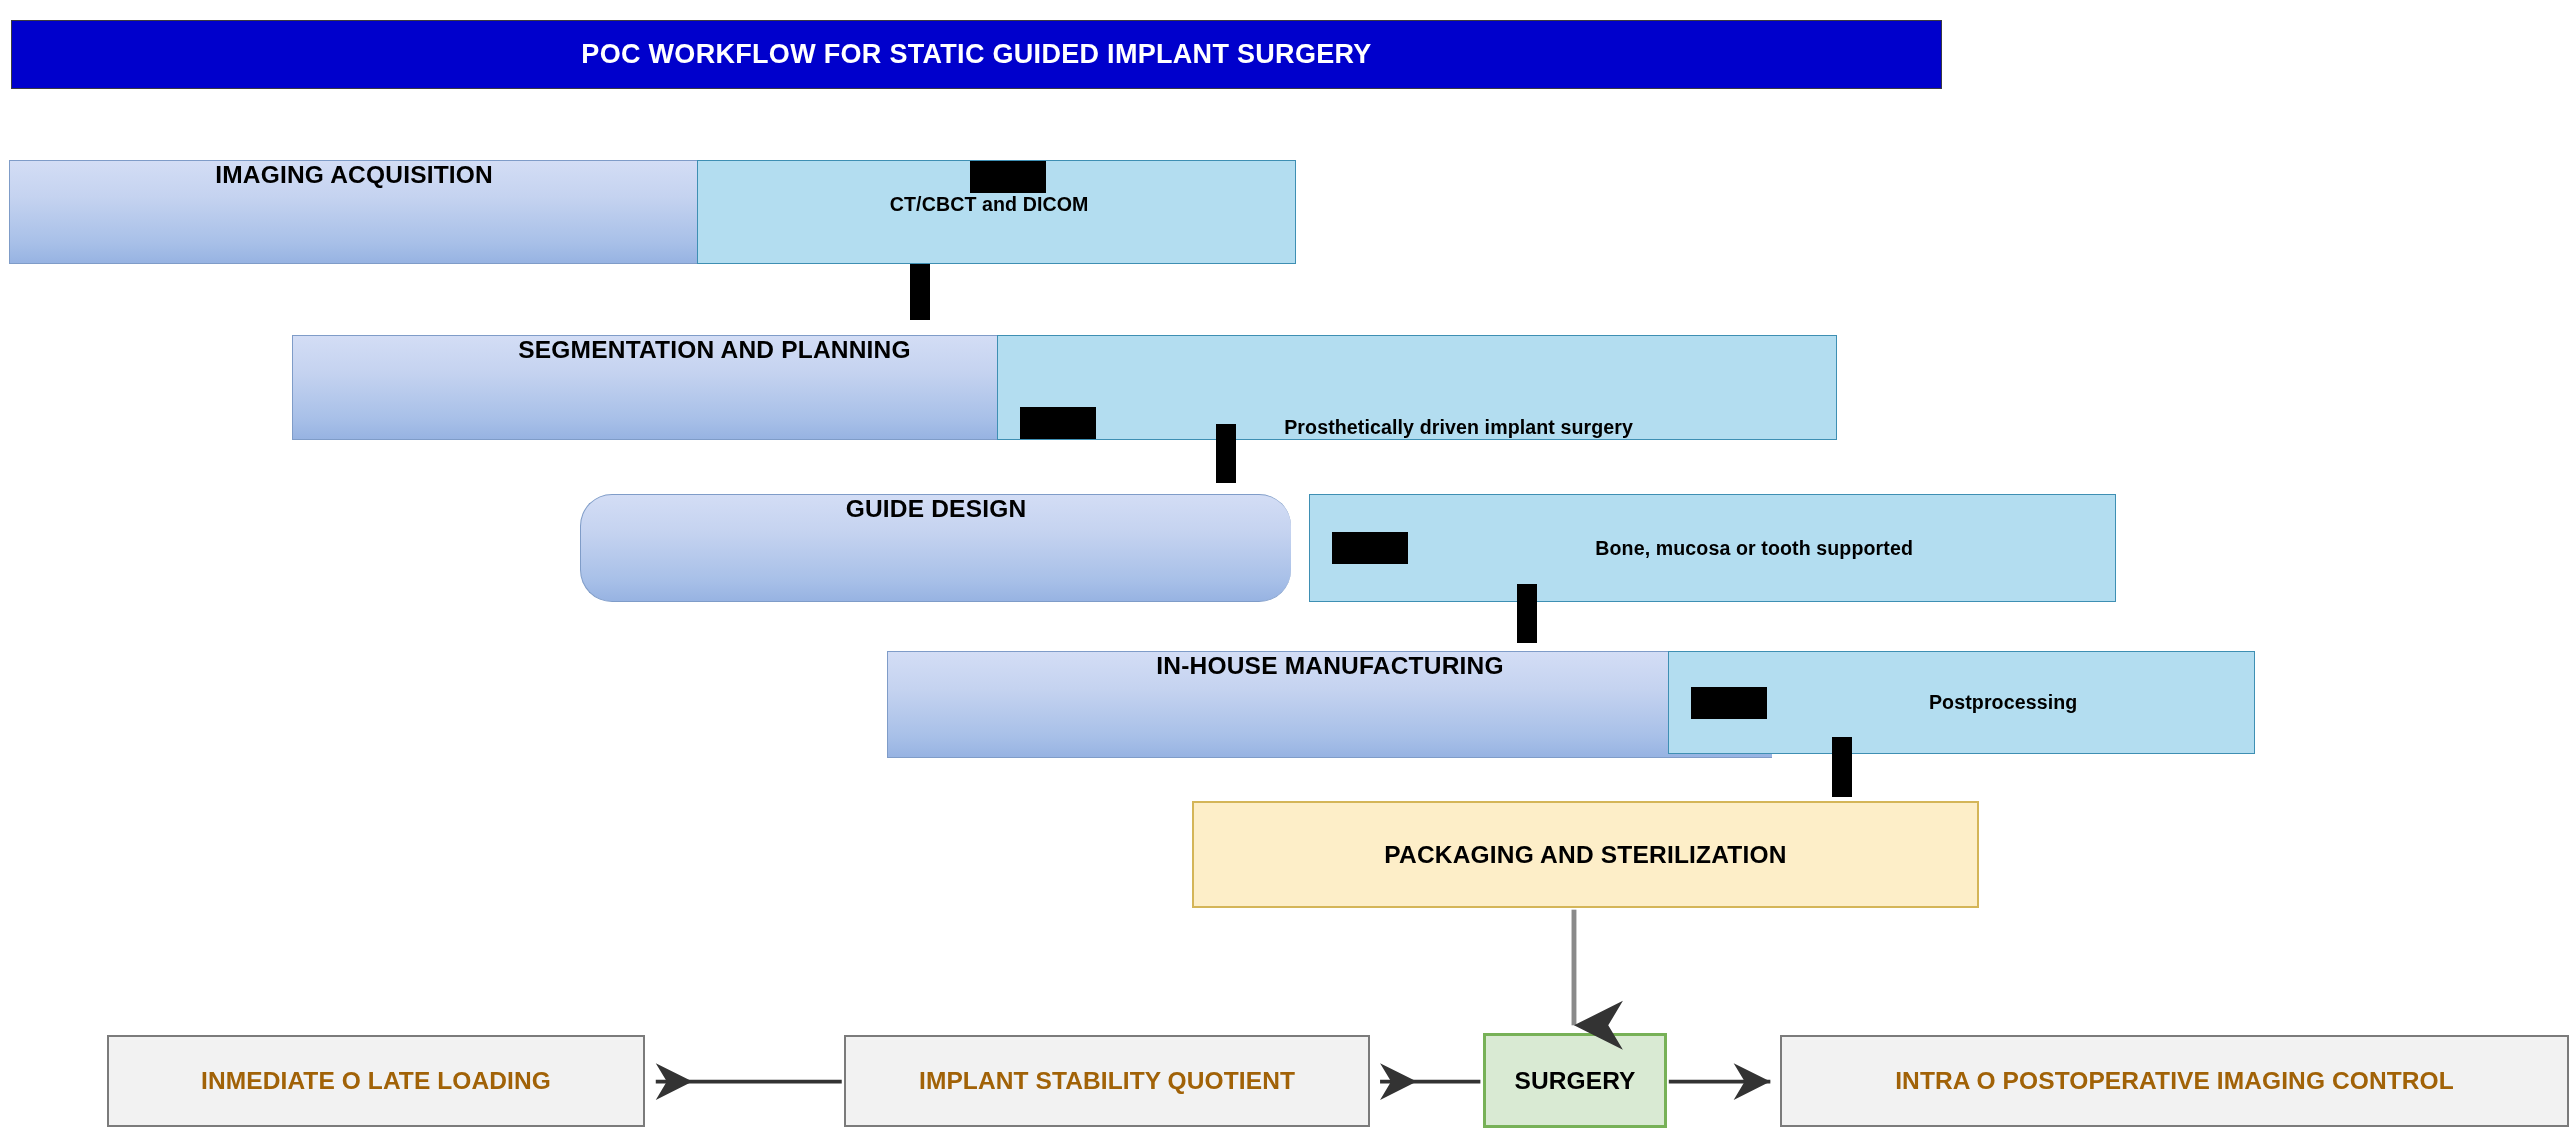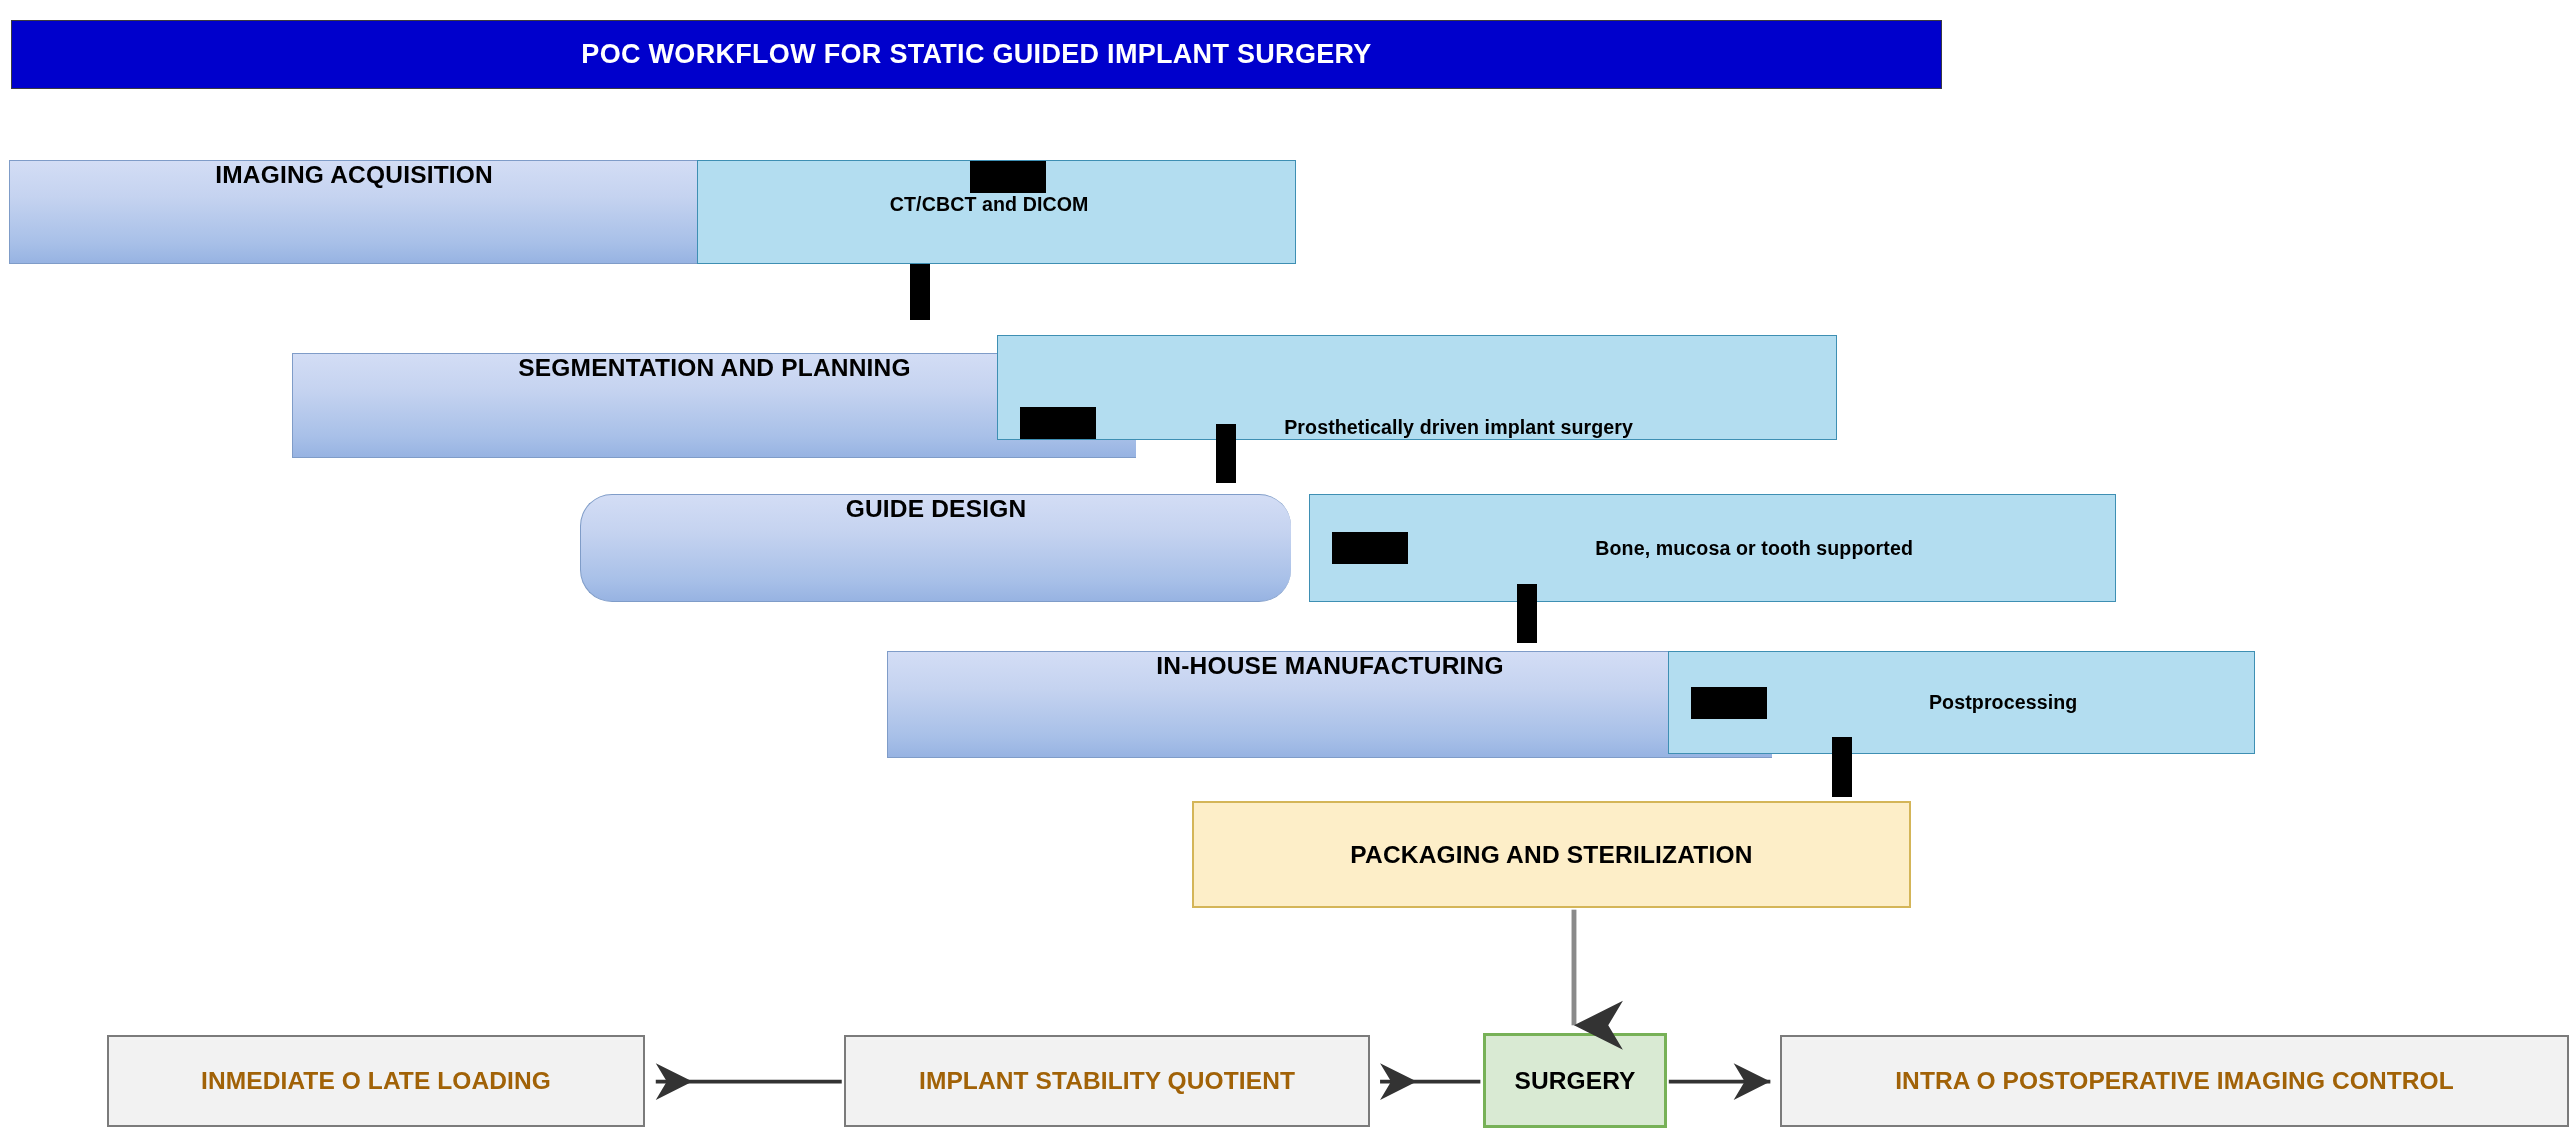--- a/index.html
+++ b/index.html
@@ -158,21 +158,21 @@
 
   <div class="abs stage-main" style="left:8.6px; top:160px; width:690px; height:104px;">
     <span class="stage-label">IMAGING ACQUISITION</span>
   </div>
   <div class="abs stage-note" style="left:697px; top:160px; width:599px; height:104px;flex-direction:column;">
     <span class="note-marker"></span>
     <span class="note-text">CT/CBCT and DICOM</span>
   </div>
   <div class="abs tab-connector" style="left:910px; top:264px; width:20px; height:56px;"></div>
 
-  <div class="abs stage-main" style="left:292px; top:353px; width:844px; height:105px;">
+  <div class="abs stage-main" style="left:292px; top:335px; width:844px; height:105px;">
     <span class="stage-label">SEGMENTATION AND PLANNING</span>
   </div>
   <div class="abs stage-note" style="left:997px; top:335px; width:840px; height:105px;align-items:flex-end;">
     <span class="note-marker"></span>
     <span class="note-text">Prosthetically driven implant surgery</span>
   </div>
   <div class="abs tab-connector" style="left:1216px; top:424px; width:20px; height:59px;"></div>
 
   <div class="abs stage-main" style="left:580px; top:494px; width:711px; height:108px;border-radius:32px;">
     <span class="stage-label">GUIDE DESIGN</span>
@@ -186,21 +186,21 @@
   <div class="abs stage-main" style="left:887px; top:651px; width:885px; height:107px;">
     <span class="stage-label">IN-HOUSE MANUFACTURING</span>
   </div>
   <div class="abs stage-note" style="left: 1668px; top: 651px; width: 587px; height: 103px;">
       <span class="note-marker"></span>
       <span class="note-text">Postprocessing</span>
     </div>
 
   <div class="abs tab-connector" style="left:1832px; top:737px; width:20px; height:60px;"></div>
 
-  <div class="abs packaging-box" style="left:1192px; top:801px; width:719px; height:107px;">
+  <div class="abs packaging-box" style="left:1192px; top:801px; width:787px; height:107px;">
     <span class="pack-label">PACKAGING AND STERILIZATION</span>
   </div>
 
   <div class="abs grey-box" style="left:107px; top:1035px; width:538px; height:92px;">
     <span class="gb-label">INMEDIATE O LATE LOADING</span>
   </div>
 
   <div class="abs grey-box" style="left:844px; top:1035px; width:526px; height:92px;">
     <span class="gb-label">IMPLANT STABILITY QUOTIENT</span>
   </div>

